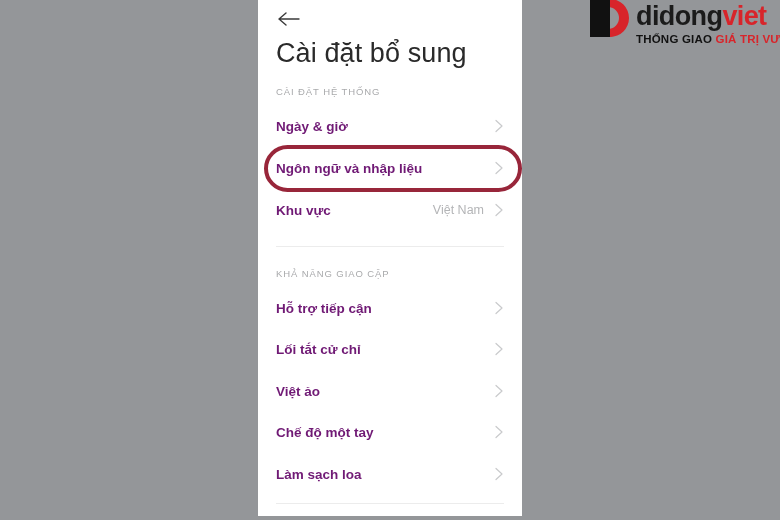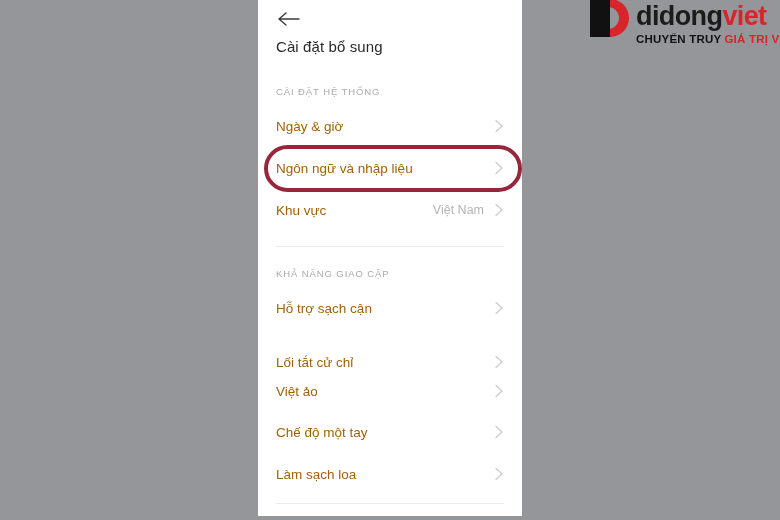--- a/index.html
+++ b/index.html
@@ -75,21 +75,21 @@
     height: 30px;
     display: flex;
     align-items: center;
     justify-content: center;
   }
 
   #page-title {
     position: absolute;
     left: 18px;
     top: 38px;
-    font-size: 15px;
+    font-size: 27px;
     color: #2a2a2a;
     font-weight: 400;
     letter-spacing: 0.1px;
     white-space: nowrap;
   }
 
   .section-header {
     position: absolute;
     left: 18px;
     font-size: 9.5px;
@@ -105,22 +105,23 @@
     left: 0px;
     width: 264px;
     height: 42px;
     display: flex;
     align-items: center;
   }
   .row-label {
     position: absolute;
     left: 18px;
     font-size: 13.5px;
-    color: #a16207;
-    white-space: nowrap;
+    color: #701a75;
+    white-space: nowrap;
+    font-weight: bold;
   }
   .row-value {
     position: absolute;
     right: 38px;
     font-size: 12.5px;
     color: #b4b5b7;
     white-space: nowrap;
   }
   .row-chevron {
     position: absolute;
@@ -188,27 +189,27 @@
     <svg class="row-chevron" viewBox="0 0 10 14">
       <path d="M2 1.5 L8 7 L2 12.5" stroke="#c9cacc" stroke-width="1.2" fill="none" stroke-linecap="round" stroke-linejoin="round"></path>
     </svg>
   </div>
 
   <div class="divider" id="divider-section"></div>
 
   <div class="section-header" id="section-header-accessibility">KHẢ NĂNG GIAO CẬP</div>
 
   <div class="list-row" style="top:287px;">
-    <span class="row-label">Hỗ trợ sạch cận</span>
-    <svg class="row-chevron" viewBox="0 0 10 14">
-      <path d="M2 1.5 L8 7 L2 12.5" stroke="#c9cacc" stroke-width="1.2" fill="none" stroke-linecap="round" stroke-linejoin="round"></path>
-    </svg>
-  </div>
-
-  <div class="list-row" style="top:341px;">
+    <span class="row-label">Hỗ trợ tiếp cận</span>
+    <svg class="row-chevron" viewBox="0 0 10 14">
+      <path d="M2 1.5 L8 7 L2 12.5" stroke="#c9cacc" stroke-width="1.2" fill="none" stroke-linecap="round" stroke-linejoin="round"></path>
+    </svg>
+  </div>
+
+  <div class="list-row" style="top:328px;">
     <span class="row-label">Lối tắt cử chỉ</span>
     <svg class="row-chevron" viewBox="0 0 10 14">
       <path d="M2 1.5 L8 7 L2 12.5" stroke="#c9cacc" stroke-width="1.2" fill="none" stroke-linecap="round" stroke-linejoin="round"></path>
     </svg>
   </div>
 
   <div class="list-row" style="top:370px;">
     <span class="row-label">Việt ảo</span>
     <svg class="row-chevron" viewBox="0 0 10 14">
       <path d="M2 1.5 L8 7 L2 12.5" stroke="#c9cacc" stroke-width="1.2" fill="none" stroke-linecap="round" stroke-linejoin="round"></path>
@@ -237,14 +238,14 @@
 <div id="brand-logo">
   <svg id="brand-mark" viewBox="0 0 46 44">
     <path d="M24 3 A19 19 0 0 1 24 41 L24 33 A11 11 0 0 0 24 11 Z" fill="#d8242a"></path>
     <path d="M6 3 L24 3 L24 41 L6 41 Z M12 11 L18 11 L18 33 L12 33 Z" fill="#111111" fill-rule="evenodd"></path>
     <rect x="6" y="3" width="10" height="38" fill="#111111"></rect>
     <path d="M16 3 L26 3 L26 41 L16 41 Z" fill="#111111"></path>
     <path d="M16 11 L16 33 L10 33 L10 11 Z" fill="#ffffff" opacity="0"></path>
     <path d="M26 3 A19 19 0 0 1 26 41 L26 33 A11 11 0 0 0 26 11 Z" fill="#d8242a"></path>
   </svg>
   <div id="brand-wordmark"><span class="wm-di">didong</span><span class="wm-viet">viet</span></div>
-  <div id="brand-tagline"><span class="tg-black">CHUYỂN TRUY</span> <span class="tg-red">GIÁ TRỊ VƯỢT TRỘI</span></div>
+  <div id="brand-tagline"><span class="tg-black">THỐNG GIAO</span> <span class="tg-red">GIÁ TRỊ VƯỢT TRỘI</span></div>
 </div>
 
 </body></html>

